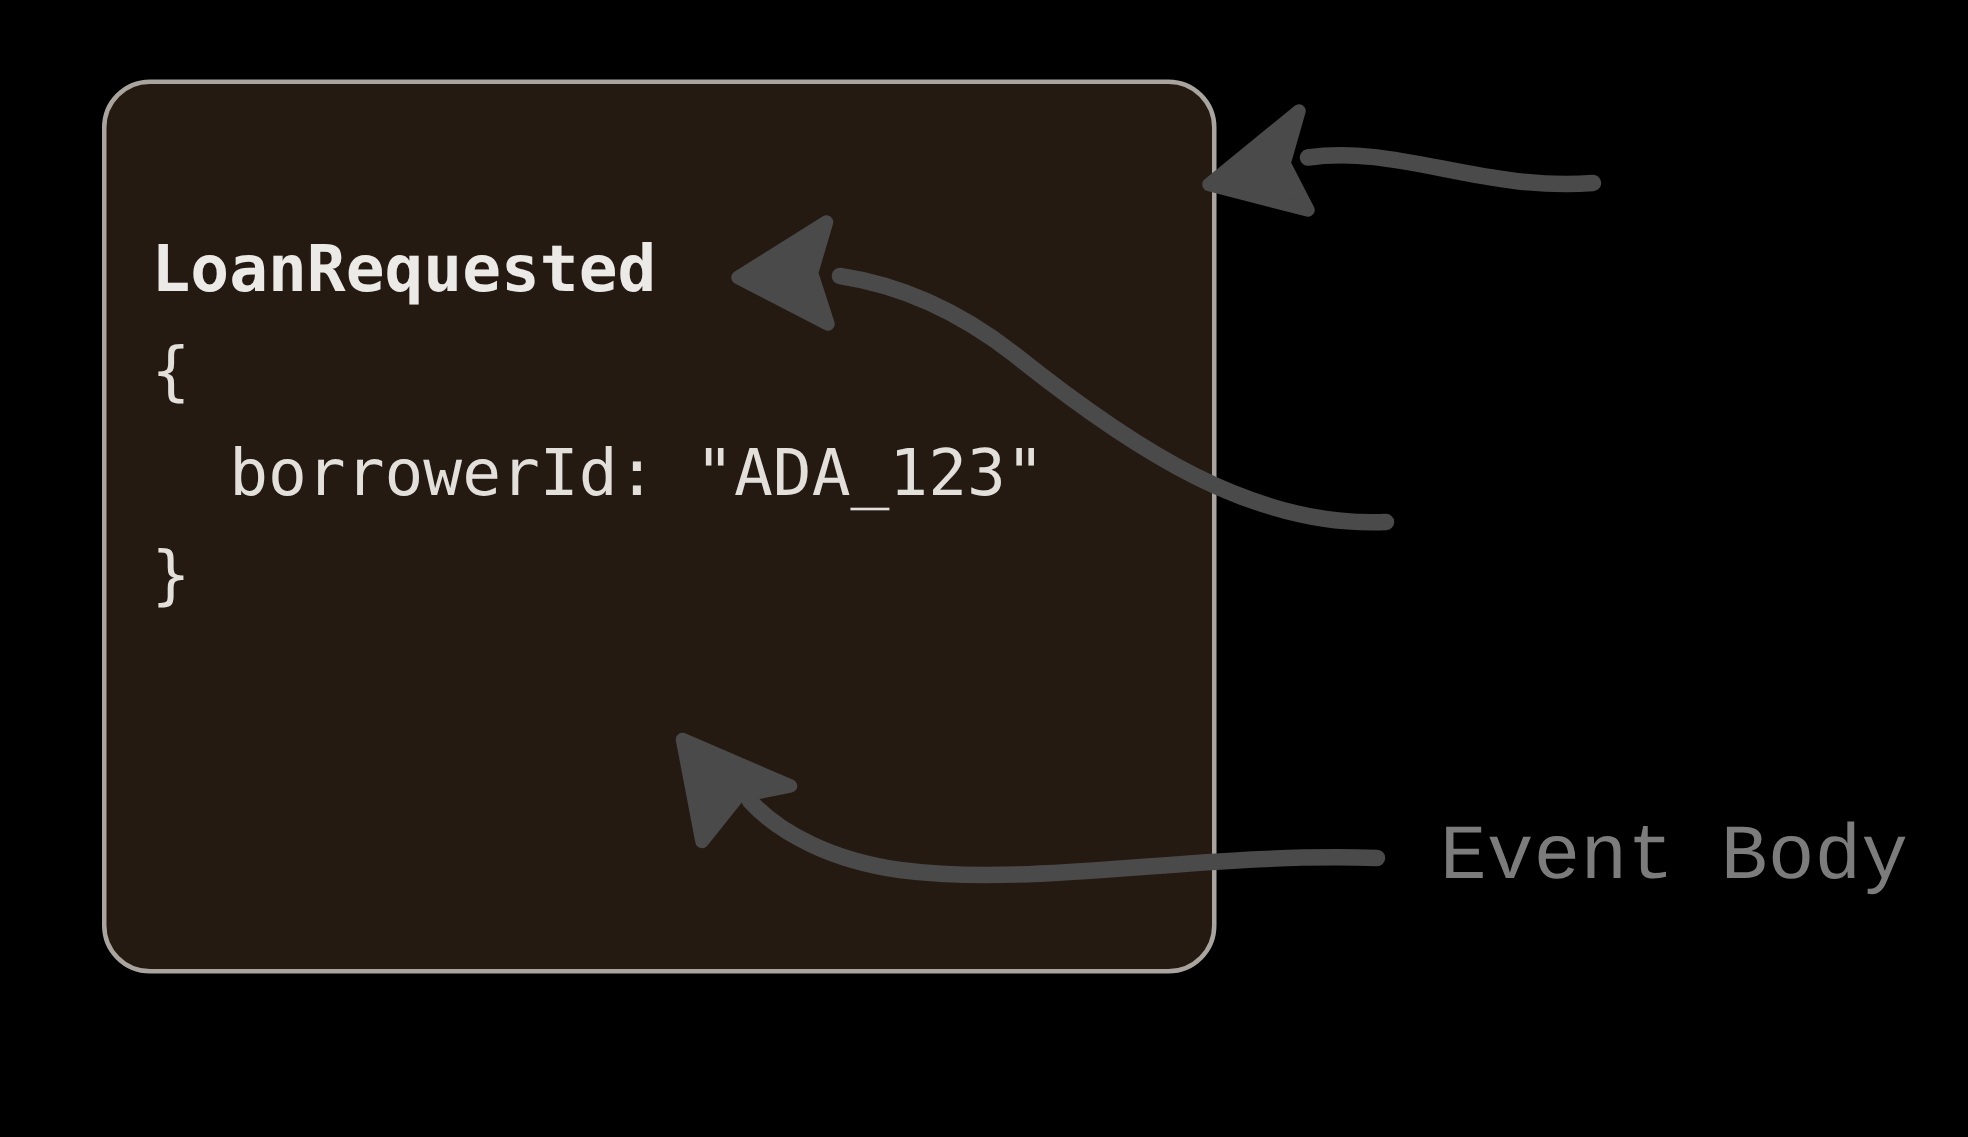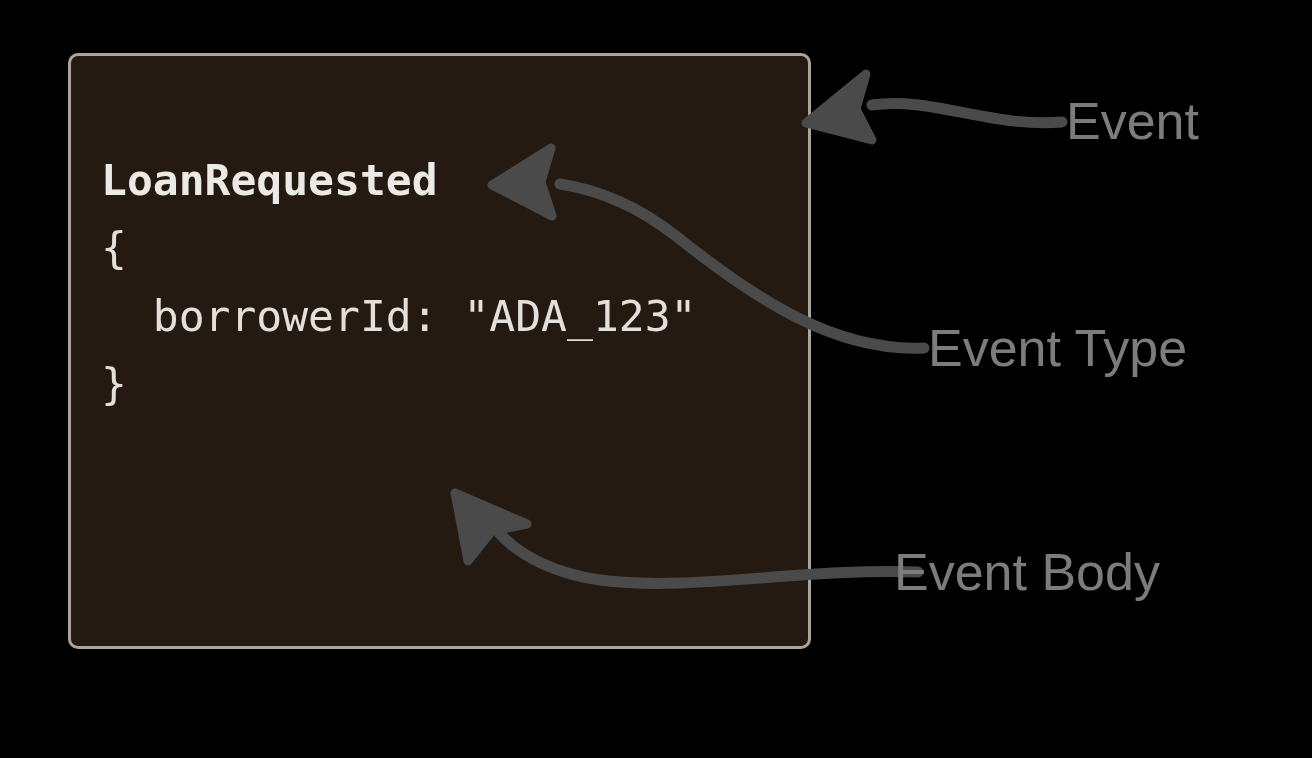--- a/index.html
+++ b/index.html
@@ -19,21 +19,21 @@
 
   
   #event-card {
     position: absolute;
     left: 68px;
     top: 53px;
     width: 743px;
     height: 596px;
     background: #241a12;
     border: 3px solid #a9a49e;
-    border-radius: 10px;
+    border-radius: 32px;
     box-sizing: border-box;
     z-index: 1;
   }
 
   #card-text {
     position: absolute;
     left: 30px;
     top: 90px;
     right: 10px;
   }
@@ -67,21 +67,21 @@
     position: absolute;
     font-family: "Liberation Sans", sans-serif;
     font-size: 52px;
     color: #7c7c7c;
     white-space: nowrap;
     line-height: 1;
     z-index: 3;
   }
   #label-event      { left: 1066px; top: 95px; }
   #label-event-type { left: 928px;  top: 322px; }
-  #label-event-body { left: 894px;  top: 546px; }
+  #label-event-body { left: 960px;  top: 546px; font-family: Liberation Mono, monospace; }
 </style>
 </head>
 <body>
 
 <div id="stage">
 
   <div id="event-card">
     <div id="card-text">
       <div class="code-line title">LoanRequested</div>
       <div class="code-line">{</div>
@@ -101,19 +101,17 @@
       <path d="M 924 348 C 836 352, 756 300, 676 236 C 640 208, 600 190, 560 184" fill="none" stroke="#4a4a4a" stroke-width="11" stroke-linecap="round"></path>
       <path d="M 492 185 L 551 148 L 541 182 L 552 216 Z" fill="#4a4a4a" stroke="#4a4a4a" stroke-width="9" stroke-linejoin="round"></path>
     </g>
 
     <g>
       <path d="M 918 572 C 800 568, 690 592, 600 580 C 556 574, 520 556, 500 534" fill="none" stroke="#4a4a4a" stroke-width="11" stroke-linecap="round"></path>
       <path d="M 455 493 L 527 524 L 492 531 L 468 561 Z" fill="#4a4a4a" stroke="#4a4a4a" stroke-width="9" stroke-linejoin="round"></path>
     </g>
   </svg>
 
-  <div class="anno-label" id="label-event">Event</div>
 
-  <div class="anno-label" id="label-event-type">Event Type</div>
 
   <div class="anno-label" id="label-event-body">Event Body</div>
 
 </div>
 
 </body></html>

